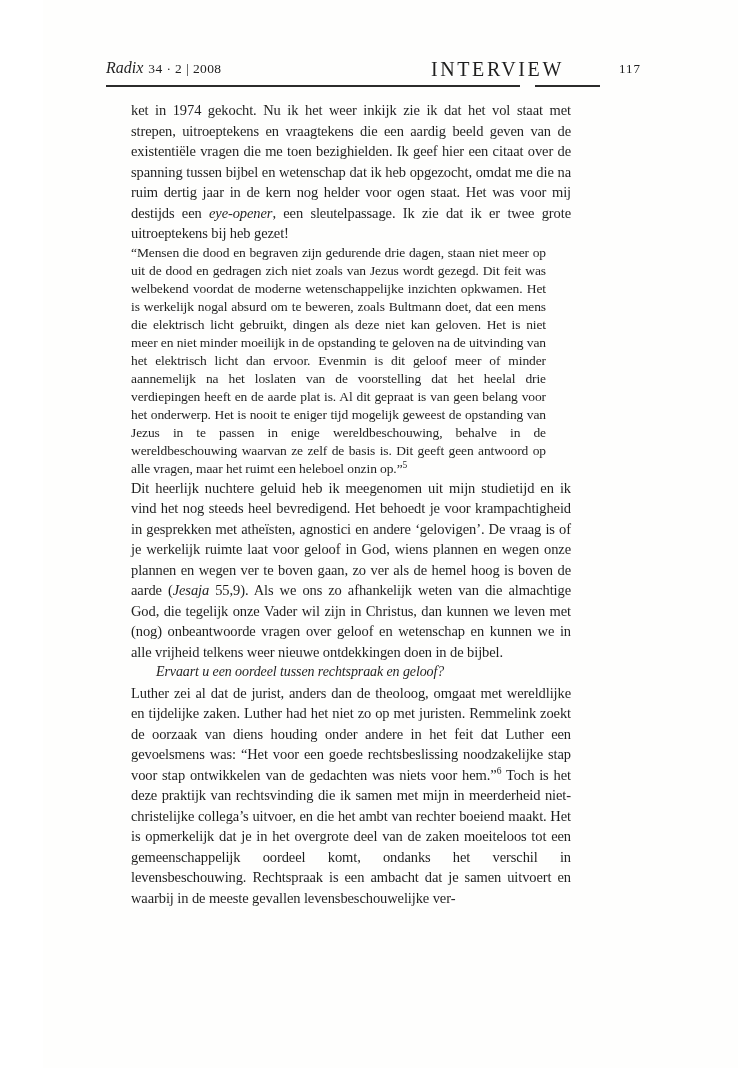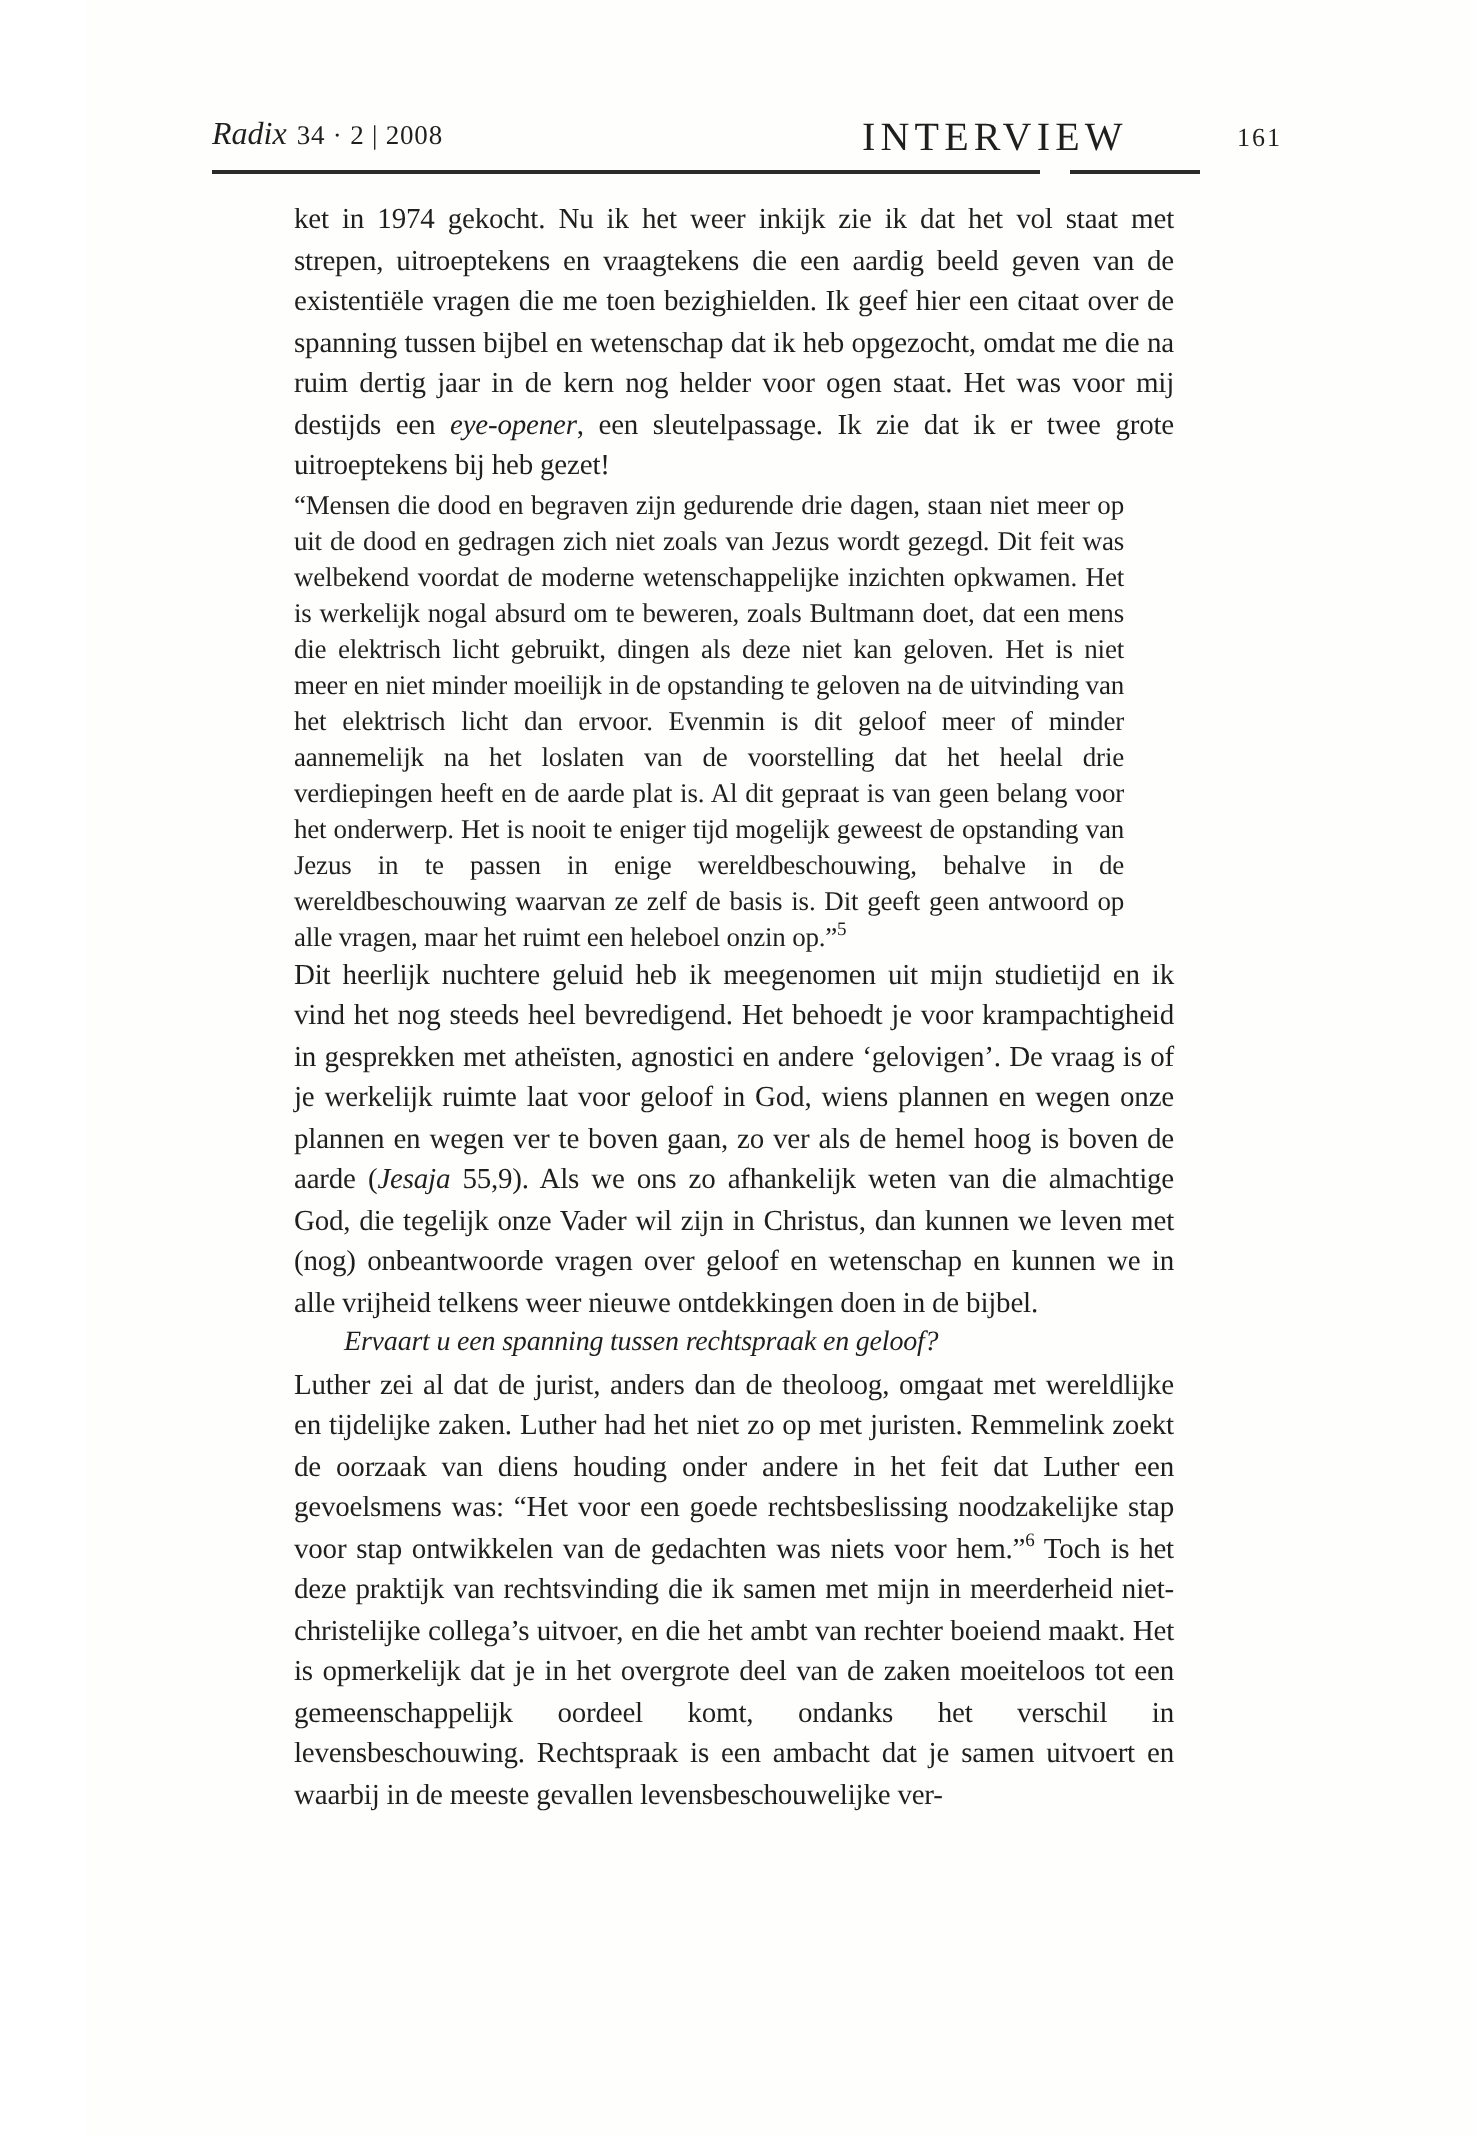--- a/index.html
+++ b/index.html
@@ -30,21 +30,21 @@
     font-size: 20px; letter-spacing: 2.6px; white-space: nowrap;
   }
   .folio { position: absolute; right: 0; top: 3px; font-size: 13px; letter-spacing: 1px; }
   .rule { position: absolute; top: 27px; height: 2px; background: #2b2b2b; }
   .rule-long { left: 0; width: 414px; }
   .rule-short { left: 429px; width: 65px; }
 
   
   .bodycol {
     position: absolute;
-    left: 104px;
+    left: 88px;
     top: 100px;
     width: 440px;
     font-size: 14.5px;
     line-height: 20.5px;
     letter-spacing: -0.1px;
     text-align: justify;
   }
   .bodycol p { margin: 0; }
   .quote {
     margin: 13px 0 13px 25px;
@@ -62,32 +62,32 @@
   em { font-style: italic; }
 </style>
 </head>
 <body>
 
 <div class="page">
 
   <div class="header">
     <span class="journal"><span class="jname">Radix</span><span class="issue">34 · 2 | 2008</span></span>
     <span class="section">INTERVIEW</span>
-    <span class="folio">161</span>
+    <span class="folio">117</span>
     <div class="rule rule-long"></div>
     <div class="rule rule-short"></div>
   </div>
 
   <div class="bodycol">
 
     <p><span>ket in 1974 gekocht. Nu ik het weer inkijk zie ik dat het vol staat met strepen, uitroeptekens en vraagtekens die een aardig beeld geven van de existentiële vragen die me toen bezighielden. Ik geef hier een citaat over de spanning tussen bijbel en wetenschap dat ik heb opgezocht, omdat me die na ruim dertig jaar in de kern nog helder voor ogen staat. Het was voor mij destijds een </span><em>eye-opener</em><span>, een sleutelpassage. Ik zie dat ik er twee grote uitroeptekens bij heb gezet!</span></p>
 
     <p class="quote"><span>“Mensen die dood en begraven zijn gedurende drie dagen, staan niet meer op uit de dood en gedragen zich niet zoals van Jezus wordt gezegd. Dit feit was welbekend voordat de moderne wetenschappelijke inzichten opkwamen. Het is werkelijk nogal absurd om te beweren, zoals Bultmann doet, dat een mens die elektrisch licht gebruikt, dingen als deze niet kan geloven. Het is niet meer en niet minder moeilijk in de opstanding te geloven na de uitvinding van het elektrisch licht dan ervoor. Evenmin is dit geloof meer of minder aannemelijk na het loslaten van de voorstelling dat het heelal drie verdiepingen heeft en de aarde plat is. Al dit gepraat is van geen belang voor het onderwerp. Het is nooit te eniger tijd mogelijk geweest de opstanding van Jezus in te passen in enige wereldbeschouwing, behalve in de wereldbeschouwing waarvan ze zelf de basis is. Dit geeft geen antwoord op alle vragen, maar het ruimt een heleboel onzin op.”</span><sup>5</sup></p>
 
     <p><span>Dit heerlijk nuchtere geluid heb ik meegenomen uit mijn studietijd en ik vind het nog steeds heel bevredigend. Het behoedt je voor krampachtigheid in gesprekken met atheïsten, agnostici en andere ‘gelovigen’. De vraag is of je werkelijk ruimte laat voor geloof in God, wiens plannen en wegen onze plannen en wegen ver te boven gaan, zo ver als de hemel hoog is boven de aarde (</span><em>Jesaja</em><span> 55,9). Als we ons zo afhankelijk weten van die almachtige God, die tegelijk onze Vader wil zijn in Christus, dan kunnen we leven met (nog) onbeantwoorde vragen over geloof en wetenschap en kunnen we in alle vrijheid telkens weer nieuwe ontdekkingen doen in de bijbel.</span></p>
 
-    <p class="question">Ervaart u een spanning tussen rechtspraak en geloof?</p>
+    <p class="question">Ervaart u een oordeel tussen rechtspraak en geloof?</p>
 
     <p><span>Luther zei al dat de jurist, anders dan de theoloog, omgaat met wereldlijke en tijdelijke zaken. Luther had het niet zo op met juristen. Remmelink zoekt de oorzaak van diens houding onder andere in het feit dat Luther een gevoelsmens was: “Het voor een goede rechtsbeslissing noodzakelijke stap voor stap ontwikkelen van de gedachten was niets voor hem.”</span><sup>6</sup><span> Toch is het deze praktijk van rechtsvinding die ik samen met mijn in meerderheid niet-christelijke collega’s uitvoer, en die het ambt van rechter boeiend maakt. Het is opmerkelijk dat je in het overgrote deel van de zaken moeiteloos tot een gemeenschappelijk oordeel komt, ondanks het verschil in levensbeschouwing. Rechtspraak is een ambacht dat je samen uitvoert en waarbij in de meeste gevallen levensbeschouwelijke ver-</span></p>
 
   </div>
 
 </div>
 
 </body></html>

